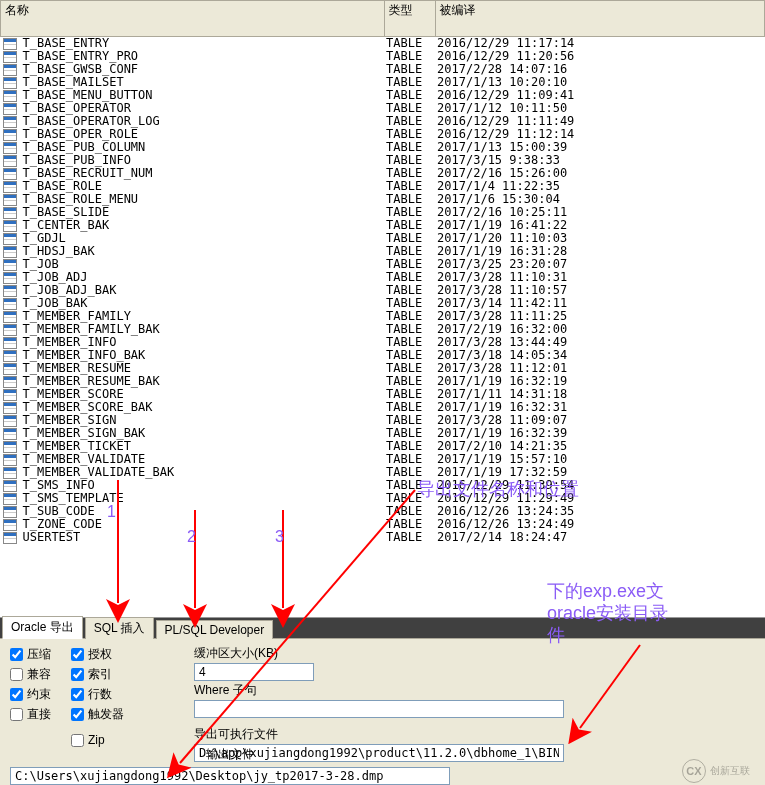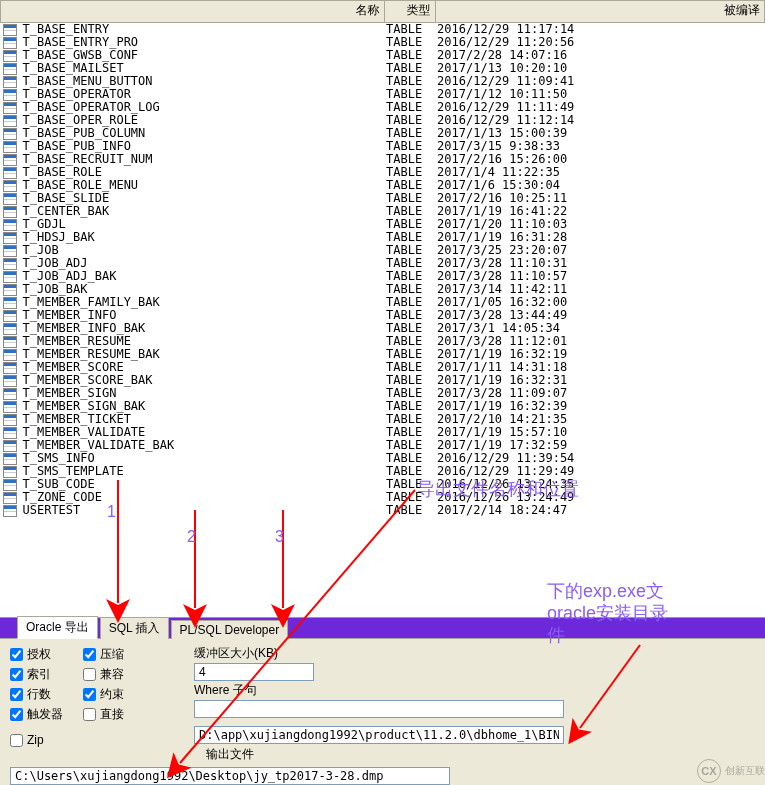--- a/index.html
+++ b/index.html
@@ -20,22 +20,22 @@
     border-bottom: 1px solid #999;
     position: relative;
   }
   table.db {
     border-collapse: collapse;
     width: 100%;
   }
   table.db th {
     background: #ece9d8;
     border: 1px solid #aca899;
-    text-align: right;
-    padding: 1px 4px 3px 4px;
+    text-align: left;
+    padding: 1px 4px 17px 4px;
     font-weight: normal;
     font-size: 12px;
   }
   table.db th.name { width: 155px; }
   table.db th.type { width: 42px; }
   table.db th.date { }
   table.db td {
     padding: 0 0 0 2px;
     font-size: 12px;
     line-height: 13px;
@@ -68,24 +68,24 @@
     content: "";
     position: absolute;
     left: 0; right: 0; top: 5px; height: 1px;
     background: #ccc;
   }
 
   
   .tabs {
     display: flex;
     border-bottom: 1px solid #aca899;
-    background: #6d28d9;
+    background: #404040;
     height: 20px;
     align-items: flex-end;
-    padding-left: 17px;
+    padding-left: 2px;
   }
   .tab {
     border: 1px solid #aca899;
     border-bottom: none;
     background: #ece9d8;
     margin-right: 2px;
     padding: 2px 8px;
     font-size: 12px;
     position: relative;
     top: 1px;
@@ -153,21 +153,21 @@
     z-index: 50;
   }
   .arrow-svg {
     position: absolute;
     top: 0; left: 0;
     pointer-events: none;
     z-index: 40;
   }
   .watermark {
     position: absolute;
-    right: 0;
+    right: 15px;
     bottom: 2px;
     font-size: 10px;
     color: rgba(0,0,0,0.3);
     font-family: sans-serif;
     display: flex;
     align-items: center;
     gap: 4px;
   }
   .watermark .logo {
     width: 22px; height: 22px;
@@ -312,35 +312,41 @@
           <td>2017/3/28 11:10:57</td>
         </tr>
         <tr>
           <td class="icon-cell"><span class="tbl-icon"></span></td>
           <td>T_JOB_BAK</td>
           <td>TABLE</td>
           <td>2017/3/14 11:42:11</td>
         </tr>
         <tr>
           <td class="icon-cell"><span class="tbl-icon"></span></td>
+          <td>T_MEMBER_FAMILY</td>
+          <td>TABLE</td>
+          <td>2017/3/28 11:11:25</td>
+        </tr>
+        <tr>
+          <td class="icon-cell"><span class="tbl-icon"></span></td>
           <td>T_MEMBER_FAMILY_BAK</td>
           <td>TABLE</td>
-          <td>2017/1/05 16:32:00</td>
+          <td>2017/2/19 16:32:00</td>
         </tr>
         <tr>
           <td class="icon-cell"><span class="tbl-icon"></span></td>
           <td>T_MEMBER_INFO</td>
           <td>TABLE</td>
           <td>2017/3/28 13:44:49</td>
         </tr>
         <tr>
           <td class="icon-cell"><span class="tbl-icon"></span></td>
           <td>T_MEMBER_INFO_BAK</td>
           <td>TABLE</td>
-          <td>2017/3/1 14:05:34</td>
+          <td>2017/3/18 14:05:34</td>
         </tr>
         <tr>
           <td class="icon-cell"><span class="tbl-icon"></span></td>
           <td>T_MEMBER_RESUME</td>
           <td>TABLE</td>
           <td>2017/3/28 11:12:01</td>
         </tr>
         <tr>
           <td class="icon-cell"><span class="tbl-icon"></span></td>
           <td>T_MEMBER_RESUME_BAK</td>
@@ -427,63 +433,64 @@
   <div class="tab active">Oracle 导出</div>
   <div class="tab">SQL 插入</div>
   <div class="tab">PL/SQL Developer</div>
 </div>
 
 <div class="panel">
   <div class="opt-grid">
     <div class="opt-col">
       <label class="chk-row">
           <input type="checkbox" checked="" style="">
+          <span>压缩</span>
+        </label>
+      <label class="chk-row">
+          <input type="checkbox" style="">
+          <span>兼容</span>
+        </label>
+      <label class="chk-row">
+          <input type="checkbox" checked="" style="">
+          <span>约束</span>
+        </label>
+      <label class="chk-row">
+          <input type="checkbox" style="">
+          <span>直接</span>
+        </label>
+    </div>
+    <div class="opt-col">
+      <label class="chk-row">
+          <input type="checkbox" checked="" style="">
           <span>授权</span>
         </label>
       <label class="chk-row">
           <input type="checkbox" checked="" style="">
           <span>索引</span>
         </label>
       <label class="chk-row">
           <input type="checkbox" checked="" style="">
           <span>行数</span>
         </label>
       <label class="chk-row">
           <input type="checkbox" checked="" style="">
           <span>触发器</span>
         </label>
       <label class="chk-row" style="margin-top:6px;">
           <input type="checkbox" style="">
           <span>Zip</span>
-        </label>
-    </div>
-    <div class="opt-col">
-      <label class="chk-row">
-          <input type="checkbox" checked="" style="">
-          <span>压缩</span>
-        </label>
-      <label class="chk-row">
-          <input type="checkbox" style="">
-          <span>兼容</span>
-        </label>
-      <label class="chk-row">
-          <input type="checkbox" checked="" style="">
-          <span>约束</span>
-        </label>
-      <label class="chk-row">
-          <input type="checkbox" style="">
-          <span>直接</span>
         </label>
     </div>
     <div class="right-block">
       <div class="field-label">缓冲区大小(KB)</div>
       <input class="short-input" value="4" style="">
       <div class="field-label">Where 子句</div>
       <input class="wide-input" value="" style="">
       <div style="height:6px;"></div>
+      <div class="field-label">导出可执行文件</div>
       <input class="wide-input" value="D:\app\xujiangdong1992\product\11.2.0\dbhome_1\BIN\exp.exe" style="">
     </div>
   </div>
   <div class="bottom-row">
     <span class="field-label">输出文件</span>
     <input class="wide-input" value="C:\Users\xujiangdong1992\Desktop\jy_tp2017-3-28.dmp" style="">
   </div>
 </div>
 
 <div class="anno" style="left:107px; top:503px; font-size:16px;">1</div>

